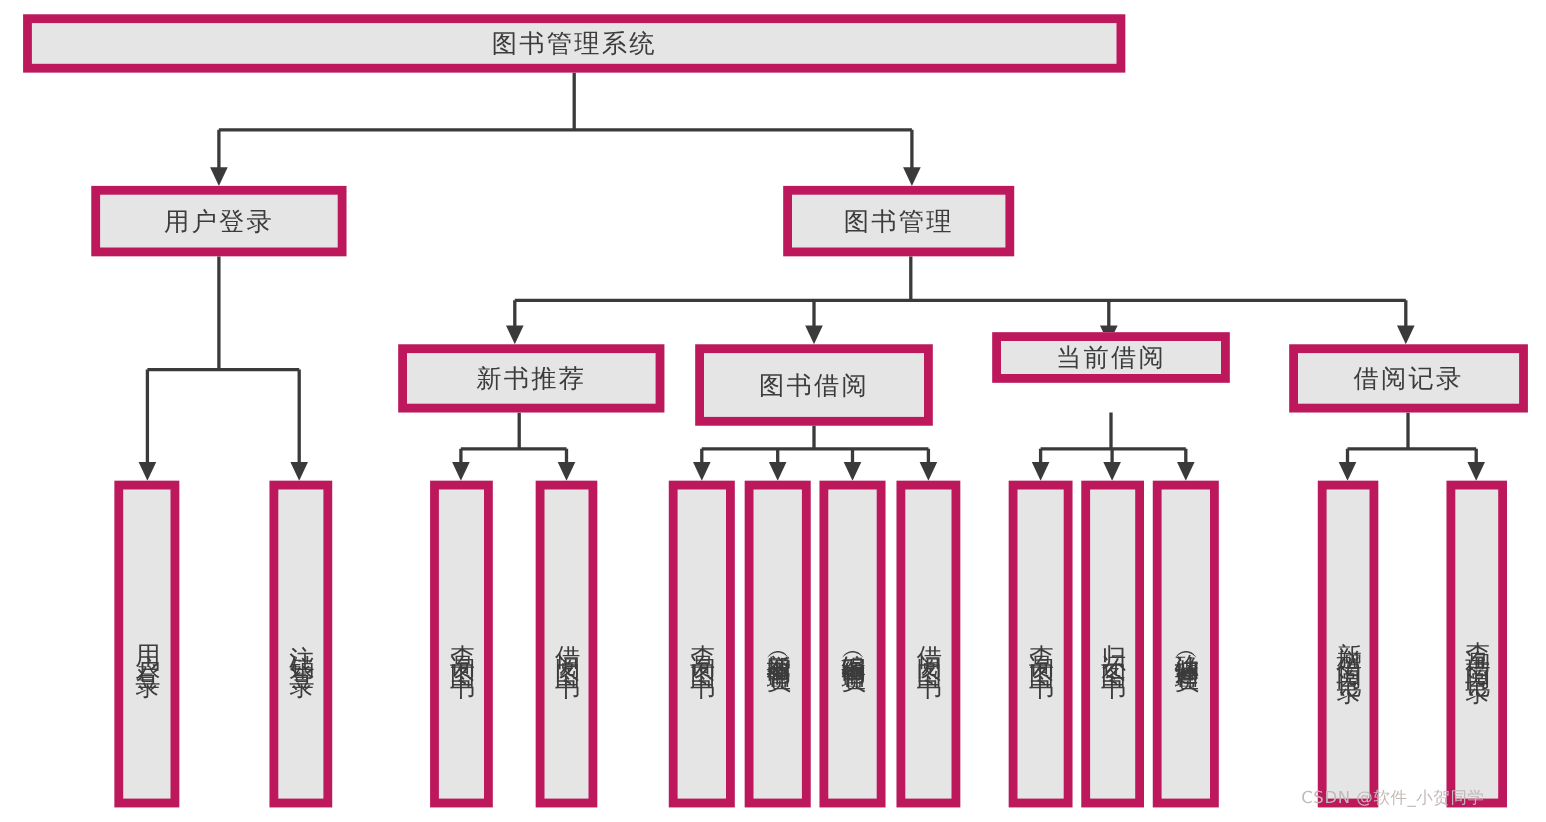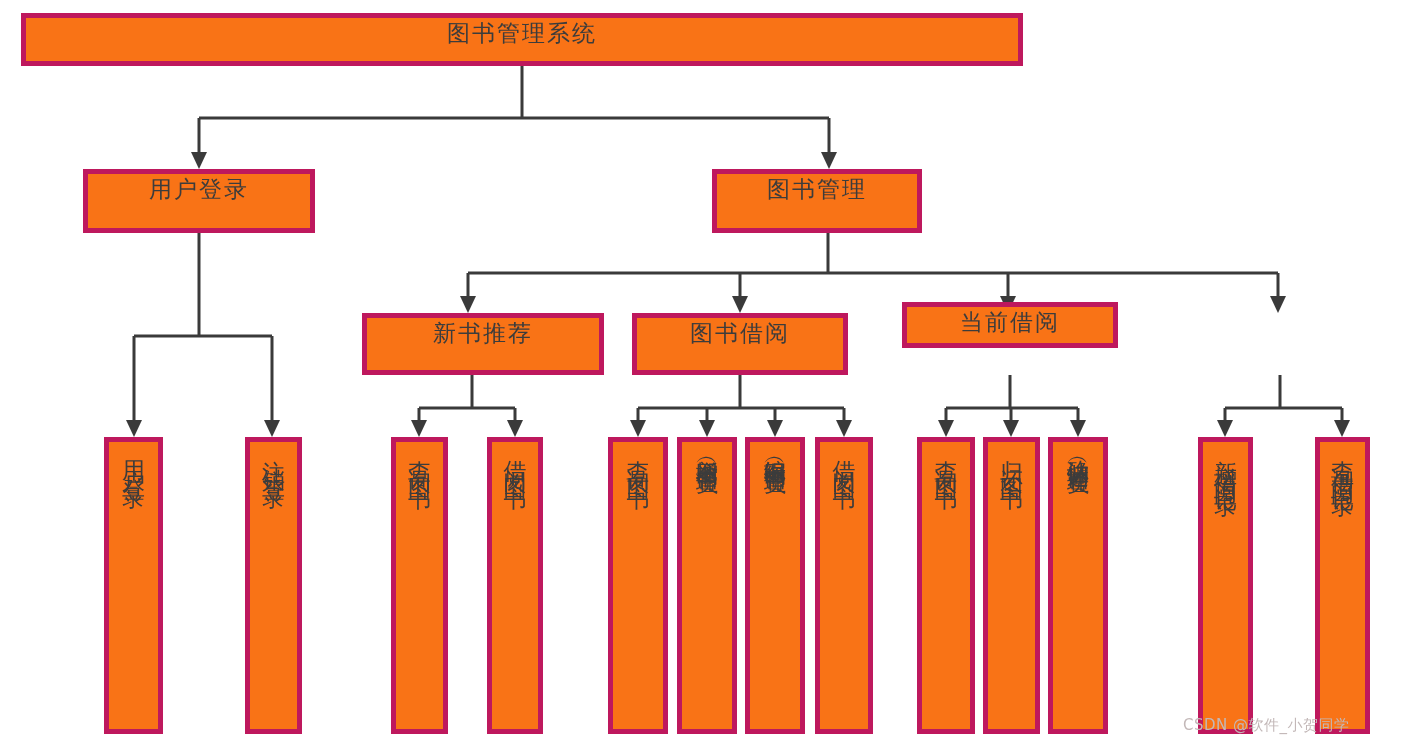--- a/index.html
+++ b/index.html
@@ -2,22 +2,22 @@
 <html><head>
 <meta charset="utf-8">
 <style>
   html,body{margin:0;padding:0;background:#ffffff;}
   .canvas{
     position:relative;width:1405px;height:747px;background:#ffffff;overflow:hidden;
     font-family:"DejaVu Sans","Liberation Sans",sans-serif;
   }
   .wires{position:absolute;left:0;top:0;width:1405px;height:747px;}
   .box{
-    position:absolute;background:#f97316;border:5px solid #be185d;box-sizing:border-box;
-    display:flex;align-items:flex-start;justify-content:center;color:#3c3c3c;
+    position:absolute;background:#e5e5e5;border:8px solid #be185d;box-sizing:border-box;
+    display:flex;align-items:center;justify-content:center;color:#3c3c3c;
   }
   .h{font-size:23px;letter-spacing:2px;}
   .leaf span{
     writing-mode:vertical-rl;text-orientation:mixed;
     font-size:23px;letter-spacing:9px;line-height:1;white-space:nowrap;
   }
   .leaf span.mid{letter-spacing:7px;}
   .leaf span.long{font-size:22px;letter-spacing:2px;}
   .watermark{
     position:absolute;left:1183px;top:716px;z-index:5;
@@ -75,25 +75,28 @@
   <div class="box h" style="left:83px;top:169px;width:232px;height:64px">
     <span>用户登录</span>
   </div>
   <div class="box h" style="left:712px;top:169px;width:210px;height:64px">
     <span>图书管理</span>
   </div>
 
   <div class="box h" style="left:362px;top:313px;width:242px;height:62px">
     <span>新书推荐</span>
   </div>
-  <div class="box h" style="left:632px;top:313px;width:216px;height:62px">
+  <div class="box h" style="left:632px;top:313px;width:216px;height:74px">
     <span>图书借阅</span>
   </div>
   <div class="box h" style="left:902px;top:302px;width:216px;height:46px">
     <span>当前借阅</span>
+  </div>
+  <div class="box h" style="left:1172px;top:313px;width:217px;height:62px">
+    <span>借阅记录</span>
   </div>
 
   <div class="box leaf" style="left:104px;top:437px;width:59px;height:297px">
     <span>用户登录</span>
   </div>
   <div class="box leaf" style="left:245px;top:437px;width:57px;height:297px">
     <span>注销登录</span>
   </div>
 
   <div class="box leaf" style="left:391px;top:437px;width:57px;height:297px">

